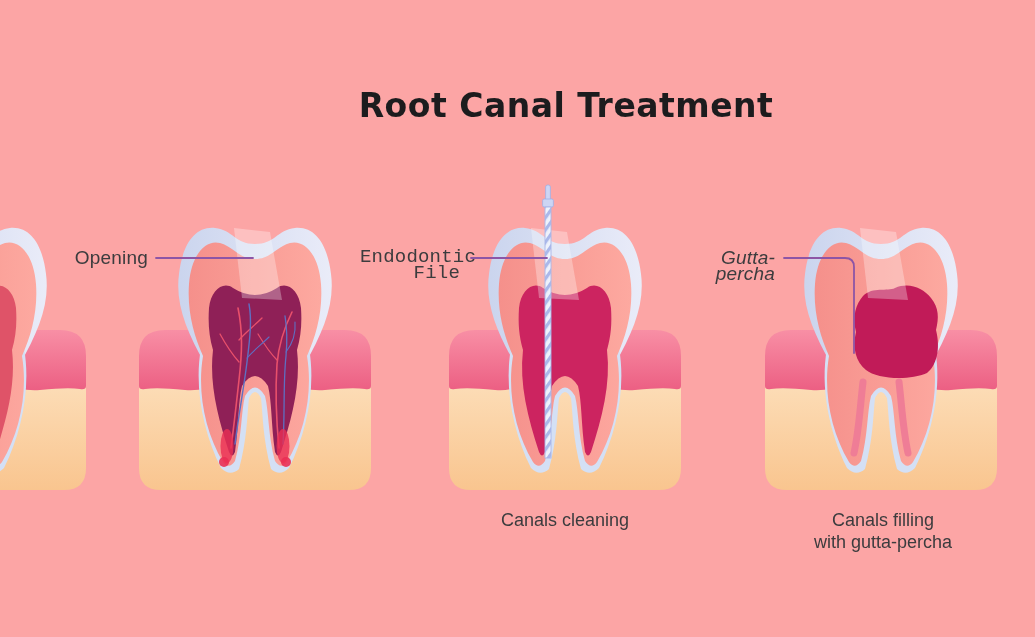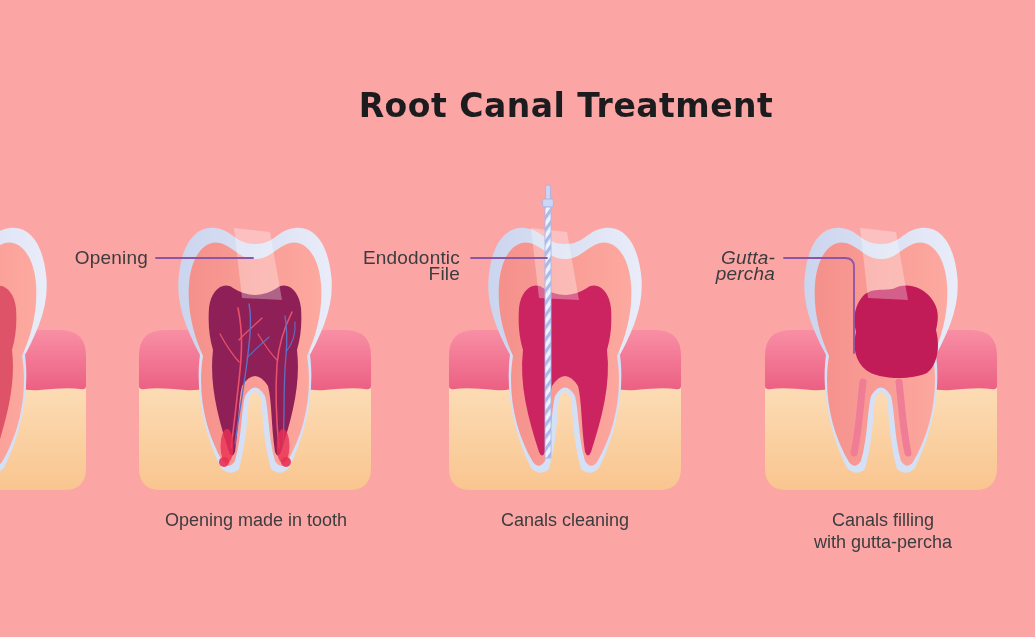--- a/index.html
+++ b/index.html
@@ -230,22 +230,21 @@
       </svg>
     </div>
 
   <svg class="overlay" width="1035" height="637">
     <path class="pointer" d="M156,258 H253"></path>
     <path class="pointer" d="M471,258 H547"></path>
     <path class="pointer" d="M784,258 H845 Q854,258 854,267 V353"></path>
   </svg>
 
   <div class="anno-label" style="left:48px; top:250px; width:100px;">Opening</div>
-  <div class="anno-label" style="left:360px; top:250px; width:100px;">Endodontic
+  <div class="anno-label" style="left:360px; top:250px; width:100px;font-family:Liberation Mono, monospace;">Endodontic
 File</div>
   <div class="anno-label" style="left:675px; top:250px; width:100px;font-style:italic;">Gutta-percha</div>
 
-  <div class="caption" style="left:256px;">Opening made in tooth</div>
   <div class="caption" style="left:883px;">Canals filling
 with gutta-percha</div>
   <div class="caption" style="left:565px;">Canals cleaning</div>
 
 </div>
 
 </body></html>

